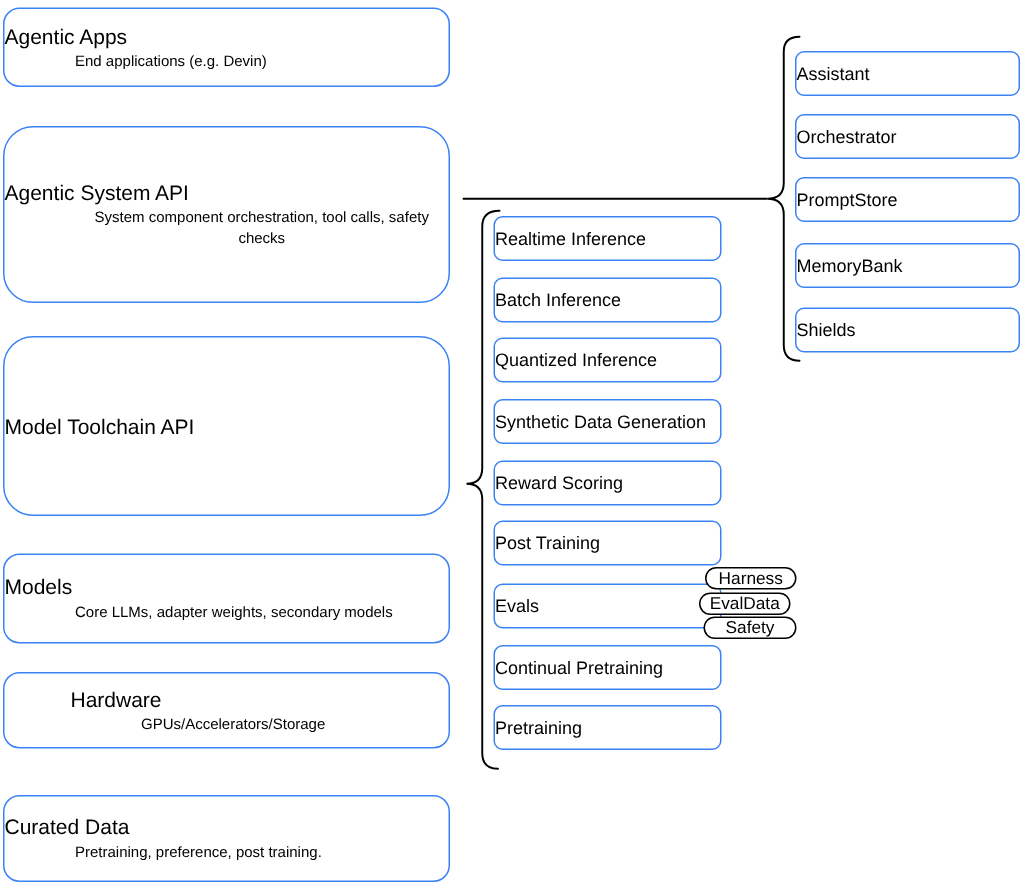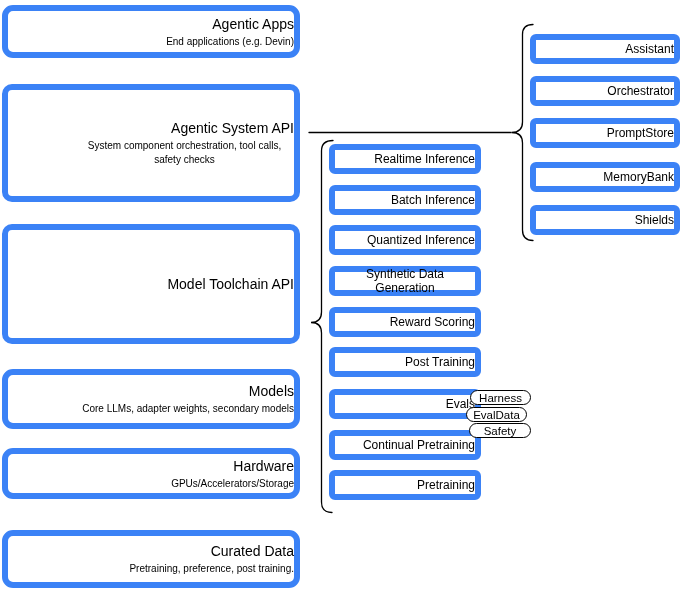--- a/index.html
+++ b/index.html
@@ -15,31 +15,31 @@
     overflow: hidden;
   }
   #wires {
     position: absolute; left: 0; top: 0;
     width: 682px; height: 591px;
     pointer-events: none;
   }
   .node {
     position: absolute;
     box-sizing: border-box;
-    border: 6px solid #3b82f6;
+    border: 1px solid #3b82f6;
     background: #ffffff;
     display: flex;
     flex-direction: column;
-    align-items: flex-end;
+    align-items: flex-start;
     justify-content: center;
     text-align: center;
   }
   
   .lbox { left: 2px; width: 298px; border-radius: 11px; }
-  .lbox.big { border-radius: 10px; padding-left: 20px; }
+  .lbox.big { border-radius: 20px; }
   .lbox .title { font-size: 14px; line-height: 18px; }
   .lbox .subtitle { font-size: 10px; line-height: 14px; margin-top: 2px; margin-left: 47px; }
   
   .mbox {
     left: 329px; width: 152px; height: 30px;
     border-radius: 6px; font-size: 12px;
   }
   
   .rbox {
     left: 530px; width: 150px; height: 30px;
@@ -49,21 +49,20 @@
   .pill {
     position: absolute;
     box-sizing: border-box;
     border: 1px solid #000000;
     background: #ffffff;
     border-radius: 8px;
     height: 15px;
     display: flex; align-items: center; justify-content: center;
     font-size: 11.5px;
     z-index: 5;
-    margin-top: 12px;
   }
 </style>
 </head>
 <body>
 
 <div id="canvas">
 
   <svg id="wires" viewBox="0 0 682 591" xmlns="http://www.w3.org/2000/svg">
 
     <path d="M309 132.5 L511 132.5" fill="none" stroke="#000000" stroke-width="1.3" stroke-linecap="round"></path>
@@ -145,17 +144,17 @@
   </div>
   <div class="node rbox" style="top:76px;">
     <span>Orchestrator</span>
   </div>
   <div class="node rbox" style="top:118px;">
     <span>PromptStore</span>
   </div>
   <div class="node rbox" style="top:162px;">
     <span>MemoryBank</span>
   </div>
-  <div class="node rbox" style="top:205px;padding-left:41px;">
+  <div class="node rbox" style="top:205px;">
     <span>Shields</span>
   </div>
 
 </div>
 
 </body></html>

